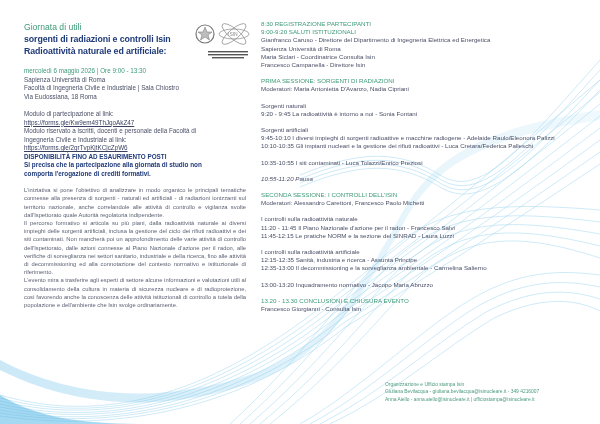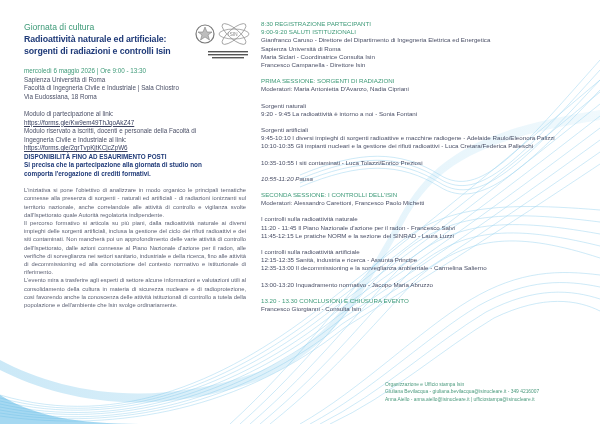--- a/index.html
+++ b/index.html
@@ -74,23 +74,23 @@
       <ellipse cx="40" cy="12" rx="15" ry="5" transform="rotate(-40 40 12)"></ellipse>
       <text x="34" y="14" font-size="5" fill="#8a8a8a" stroke="none" font-family="Liberation Sans, sans-serif">ISIN</text>
     </g>
     <rect x="14" y="29" width="40" height="1.4" fill="#555"></rect>
     <rect x="14" y="32" width="40" height="1.4" fill="#555"></rect>
     <rect x="18" y="35" width="32" height="1.4" fill="#555"></rect>
   </svg>
 </div>
 
 <div id="left" class="col">
-  <div class="eyebrow">Giornata di cultura</div>
+  <div class="eyebrow">Giornata di utili</div>
+  <div class="title">sorgenti di radiazioni e controlli Isin</div>
   <div class="title">Radioattività naturale ed artificiale:</div>
-  <div class="title">sorgenti di radiazioni e controlli Isin</div>
 
   <div class="sec" style="margin-top:10px;">
     <div class="t green">mercoledì 6 maggio 2026 | Ore 9:00 - 13:30</div>
     <div class="t">Sapienza Università di Roma</div>
     <div class="t">Facoltà di Ingegneria Civile e Industriale | Sala Chiostro</div>
     <div class="t">Via Eudossiana, 18 Roma</div>
   </div>
 
   <div class="sec" style="margin-top:9px;">
     <div class="t">Modulo di partecipazione al link:</div>

